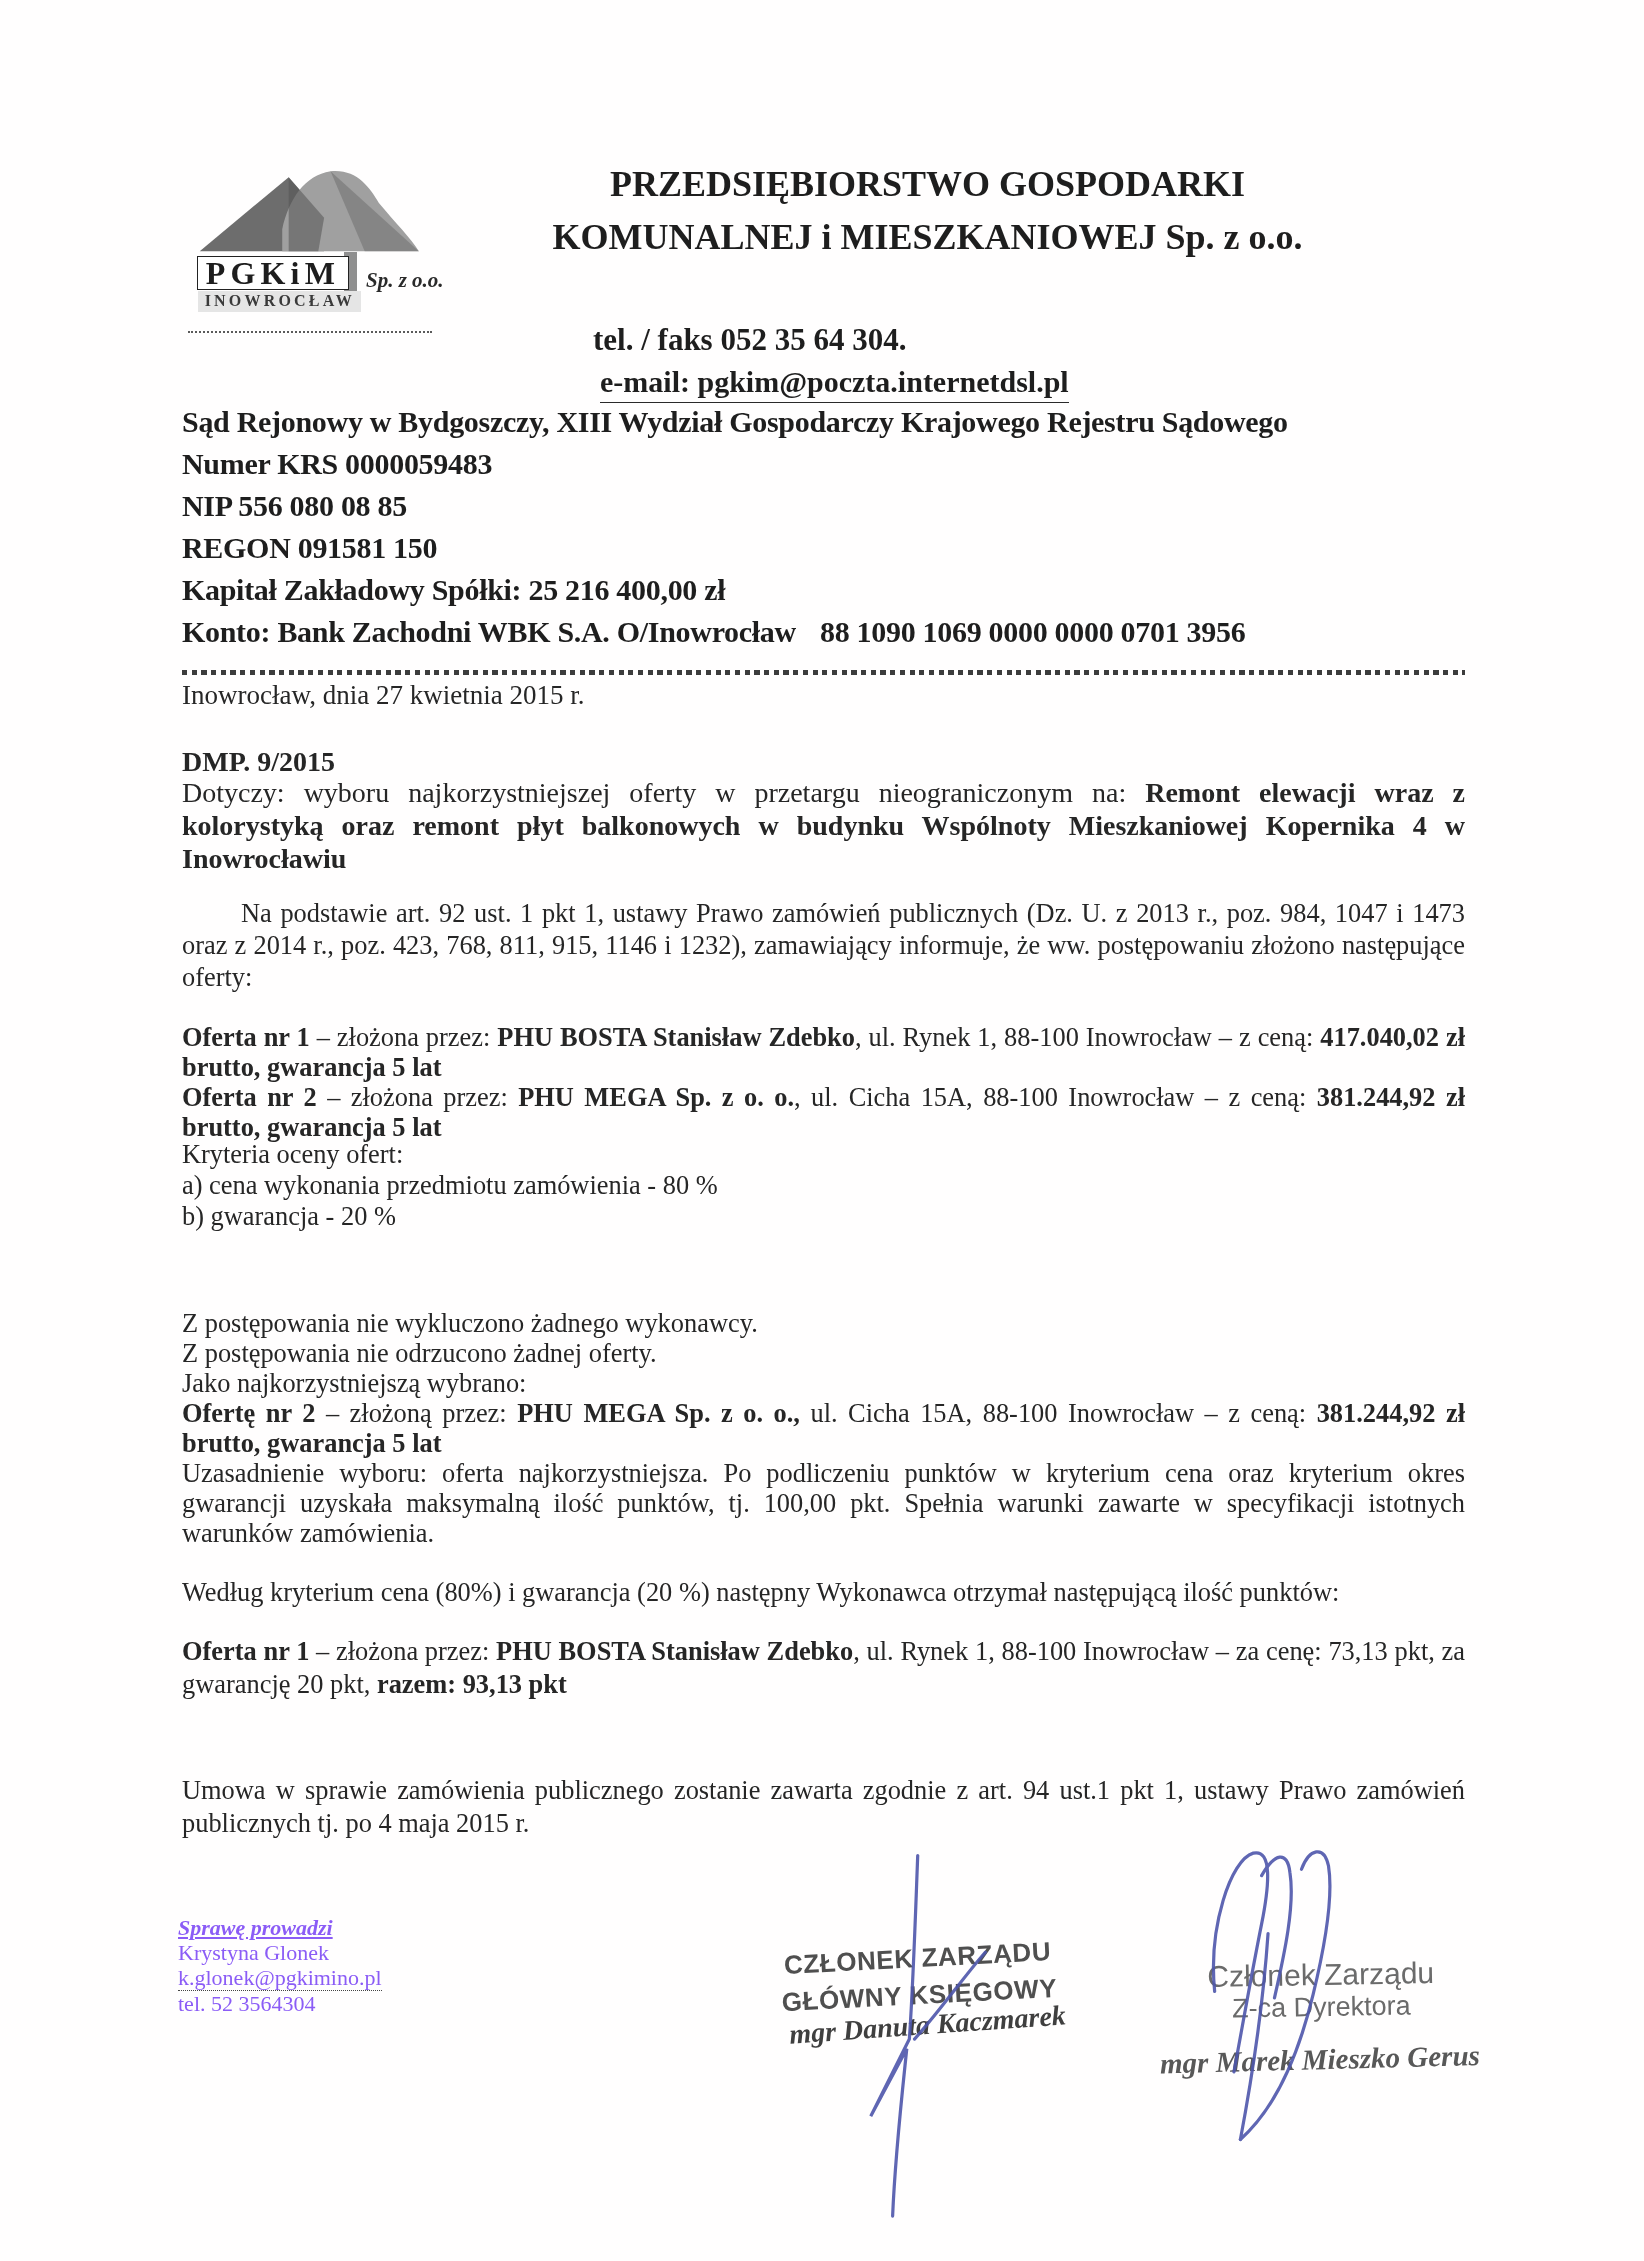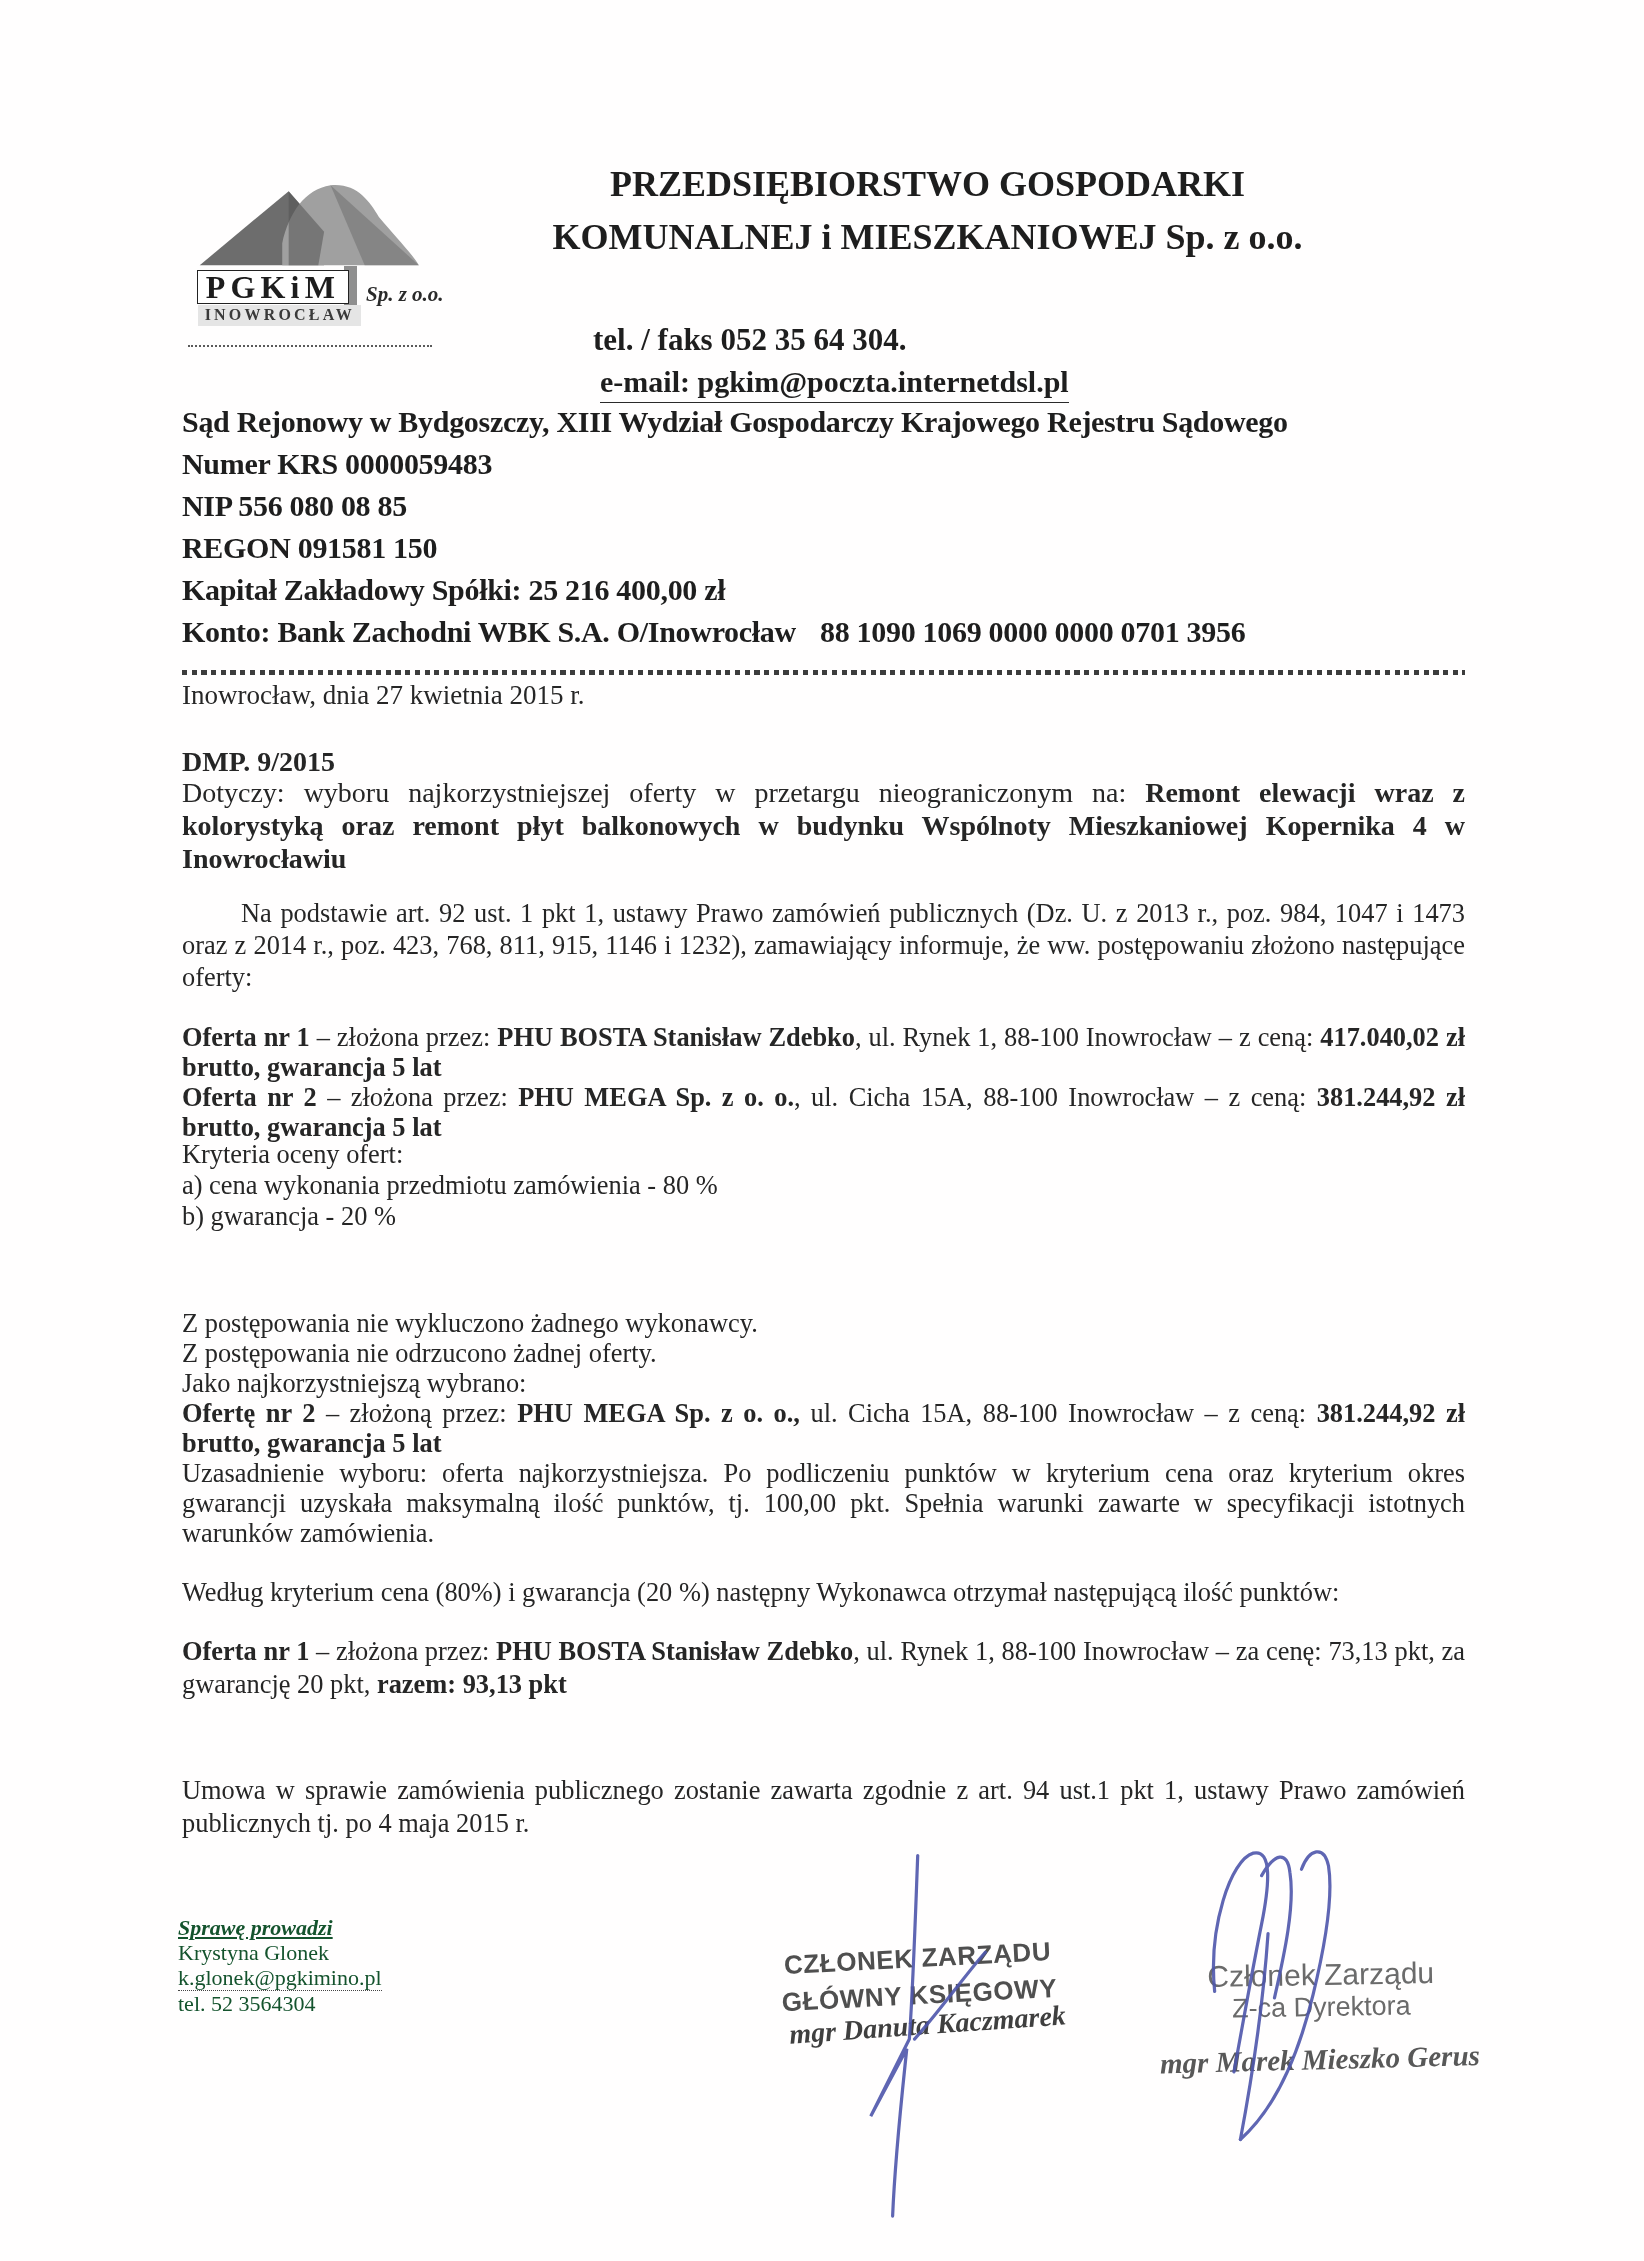--- a/index.html
+++ b/index.html
@@ -6,21 +6,21 @@
   .page {
     position: relative;
     width: 1644px;
     height: 2261px;
     background: #fffefe;
     font-family: "Liberation Serif", serif;
     color: #262626;
     overflow: hidden;
   }
   
-  .logo { position: absolute; left: 179px; top: 172px; width: 361px; height: 187px; text-align: right; }
+  .logo { position: absolute; left: 179px; top: 158px; width: 361px; height: 187px; text-align: right; }
   .logo-mountains { position: absolute; left: 13px; top: 9px; width: 232px; height: 86px; }
   .logo-trunk { position: absolute; left: 165px; top: 94px; width: 13px; height: 52px; background: #8f8f8f; }
   .logo-box {
     position: absolute; left: 18px; top: 98px; display: inline-block;
     border: 1.9px solid #222; background: #fff; padding: 0 7.7px;
     font-size: 32px; font-weight: 700; letter-spacing: 5.2px; line-height: 32px; color: #1d1d1d;
   }
   .logo-suffix { position: absolute; left: 187px; top: 110px; font-style: italic; font-weight: 700; font-size: 21px; color: #2a2a2a; }
   .logo-city {
     position: absolute; left: 19.3px; top: 133px; background: #e5e5e5; color: #3a3a3a;
@@ -53,21 +53,21 @@
             font-size: 26.4px; line-height: 30px; text-align: justify; }
   .criteria { position: absolute; left: 182px; top: 1139px; width: 1283px; font-size: 26.4px; line-height: 31px; }
   .decisions { position: absolute; left: 182px; top: 1308px; width: 1283px; font-size: 26.4px; line-height: 30px; }
   .decisions .jpara { text-align: justify; }
   .scoring { position: absolute; left: 182px; top: 1576px; width: 1283px; font-size: 26.4px; line-height: 32px; }
   .runnerup { position: absolute; left: 182px; top: 1635px; width: 1283px;
               font-size: 26.4px; line-height: 33px; text-align: justify; }
   .contract { position: absolute; left: 182px; top: 1730px; width: 1283px;
               font-size: 26.4px; line-height: 33px; text-align: justify; margin-top: 44px; }
   
-  .handler { position: absolute; left: 178px; top: 1915px; font-size: 22px; line-height: 25px; color: #14532d; }
+  .handler { position: absolute; left: 178px; top: 1915px; font-size: 22px; line-height: 25px; color: #8b5cf6; }
   .h-label { font-weight: 700; font-style: italic; text-decoration: underline; }
   .h-email { border-bottom: 1.3px dotted #444; display: inline-block; }
   
   .stamp-center { position: absolute; left: 767px; top: 1940px; width: 303px; text-align: center;
                   font-family: "Liberation Sans", sans-serif; font-weight: 700; font-size: 26px;
                   line-height: 37px; letter-spacing: 0.6px; color: #4f4f4f; transform: rotate(-3deg); }
   .stamp-center-name { position: absolute; left: 773px; top: 2009px; width: 309px; text-align: center;
                        font-weight: 700; font-style: italic; font-size: 28px; color: #3f3f3f;
                        transform: rotate(-4deg); }
   .stamp-right { position: absolute; left: 1192px; top: 1957px; width: 258px; text-align: center;

